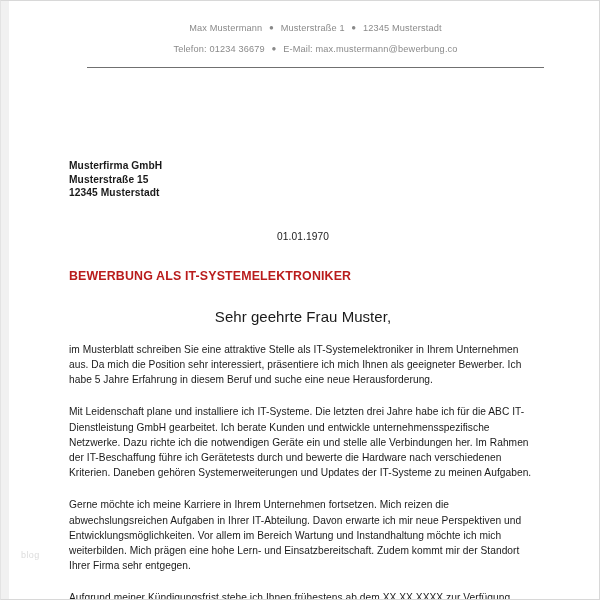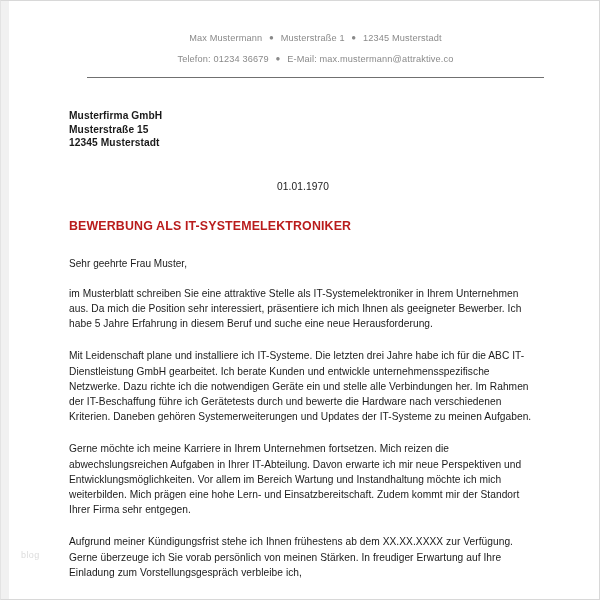--- a/index.html
+++ b/index.html
@@ -40,21 +40,21 @@
     position: absolute;
     left: 8px;
     top: 0;
     right: 0;
     bottom: 0;
     background: #ffffff;
   }
 
   
   .letterhead {
-    padding-top: 27px;
+    padding-top: 17px;
     text-align: center;
     margin-left: 23px;
   }
   .letterhead-line {
     color: #8a8a8a;
     font-size: 9.2px;
     line-height: 20px;
     letter-spacing: 0.15px;
     white-space: nowrap;
   }
@@ -74,21 +74,21 @@
   }
 
   
   .content {
     padding-left: 60px;
     padding-right: 62px;
   }
 
   
   .address-block {
-    margin-top: 31px;
+    margin-top: 91px;
     font-size: 10.2px;
     font-weight: bold;
     color: #1a1a1a;
     line-height: 13.6px;
     letter-spacing: 0.1px;
   }
   .address-block div {
     white-space: nowrap;
   }
 
@@ -107,23 +107,24 @@
     font-size: 12.4px;
     font-weight: bold;
     color: #b91c1c;
     letter-spacing: 0.15px;
     white-space: nowrap;
   }
 
   
   .salutation {
     margin-top: 25px;
-    font-size: 10px;
+    font-size: 15px;
     color: #1a1a1a;
     letter-spacing: 0.05px;
+    text-align: center;
   }
   .para {
     margin-top: 17px;
     font-size: 10.2px;
     color: #1a1a1a;
     line-height: 15.2px;
     letter-spacing: 0.05px;
     text-align: left;
   }
 
@@ -151,21 +152,21 @@
       <div class="letterhead-line">
         <span>Max Mustermann</span>
         <span class="bullet-sep">●</span>
         <span>Musterstraße 1</span>
         <span class="bullet-sep">●</span>
         <span>12345 Musterstadt</span>
       </div>
       <div class="letterhead-line">
         <span>Telefon: 01234 36679</span>
         <span class="bullet-sep">●</span>
-        <span>E-Mail: max.mustermann@attraktive.co</span>
+        <span>E-Mail: max.mustermann@bewerbung.co</span>
       </div>
       <div class="header-rule"></div>
     </div>
 
     <div class="content">
 
       <div class="address-block">
         <div>Musterfirma GmbH</div>
         <div>Musterstraße 15</div>
         <div>12345 Musterstadt</div>

